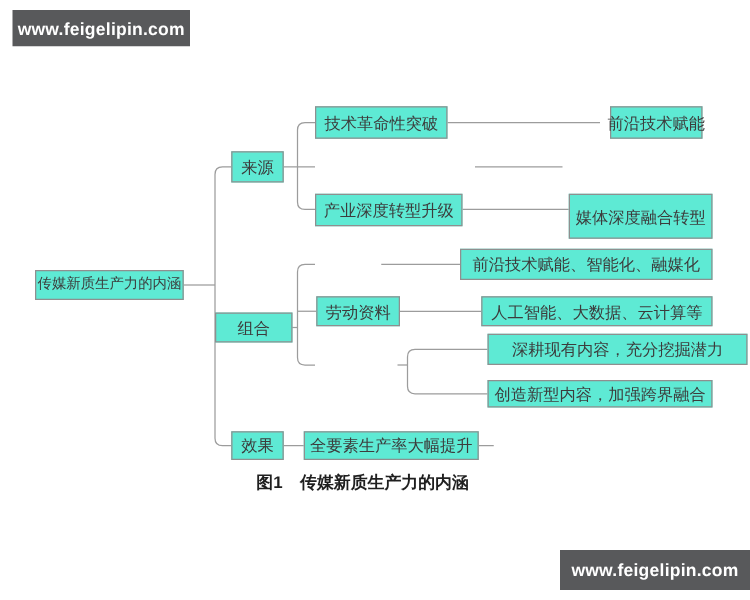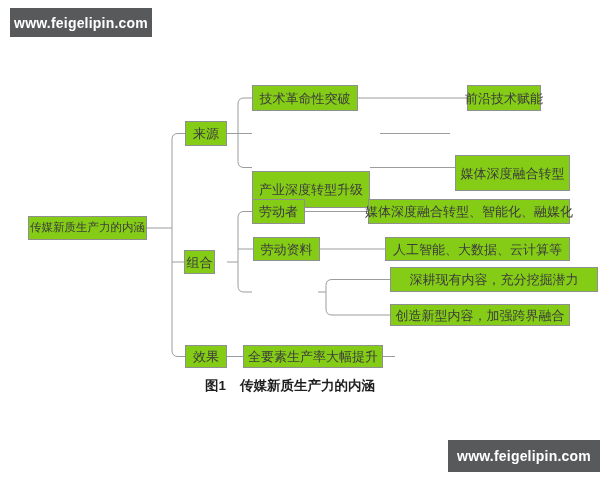--- a/index.html
+++ b/index.html
@@ -28,21 +28,21 @@
     width: 600px; height: 480px;
   }
   #connectors path, #connectors line {
     stroke: var(--line);
     stroke-width: 1;
     fill: none;
   }
   .node {
     position: absolute;
     border: 1px solid var(--box-border);
-    background: #84cc16;
+    background: #5eead4;
     color: var(--box-text);
     font-size: 13px;
     line-height: 1;
     display: flex;
     align-items: center;
     justify-content: center;
     white-space: nowrap;
     text-align: center;
   }
   .node.root { font-size: 11.5px; }
@@ -101,33 +101,32 @@
     <path d="M318,292 H326"></path>
     <path d="M390,279.5 H332 Q326,279.5 326,285.5 V309 Q326,315 332,315 H390"></path>
 
     <path d="M227,356.5 H243"></path>
     <path d="M383,356.5 H395"></path>
   </svg>
 
   <div class="node root" style="left:28px;top:216px;width:119px;height:24px">传媒新质生产力的内涵</div>
 
   <div class="node" style="left:185px;top:121px;width:42px;height:25px">来源</div>
-  <div class="node" style="left:184px;top:250px;width:31px;height:24px">组合</div>
+  <div class="node" style="left:172px;top:250px;width:62px;height:24px">组合</div>
   <div class="node" style="left:185px;top:345px;width:42px;height:23px">效果</div>
 
   <div class="node" style="left:252px;top:85px;width:106px;height:26px">技术革命性突破</div>
-  <div class="node" style="left:252px;top:171px;width:118px;height:37px">产业深度转型升级</div>
+  <div class="node" style="left:252px;top:155px;width:118px;height:26px">产业深度转型升级</div>
 
-  <div class="node" style="left:467px;top:85px;width:74px;height:26px">前沿技术赋能</div>
+  <div class="node" style="left:488px;top:85px;width:74px;height:26px">前沿技术赋能</div>
   <div class="node" style="left:455px;top:155px;width:115px;height:36px">媒体深度融合转型</div>
 
-  <div class="node" style="left:252px;top:199px;width:53px;height:25px">劳动者</div>
   <div class="node" style="left:253px;top:237px;width:67px;height:24px">劳动资料</div>
 
-  <div class="node" style="left:368px;top:199px;width:202px;height:25px">媒体深度融合转型、智能化、融媒化</div>
+  <div class="node" style="left:368px;top:199px;width:202px;height:25px">前沿技术赋能、智能化、融媒化</div>
   <div class="node" style="left:385px;top:237px;width:185px;height:24px">人工智能、大数据、云计算等</div>
   <div class="node" style="left:390px;top:267px;width:208px;height:25px">深耕现有内容，充分挖掘潜力</div>
   <div class="node" style="left:390px;top:304px;width:180px;height:22px">创造新型内容，加强跨界融合</div>
 
   <div class="node" style="left:243px;top:345px;width:140px;height:23px">全要素生产率大幅提升</div>
 
   <div class="caption">
     <span class="fig-label">图1</span><span>传媒新质生产力的内涵</span>
   </div>
 

